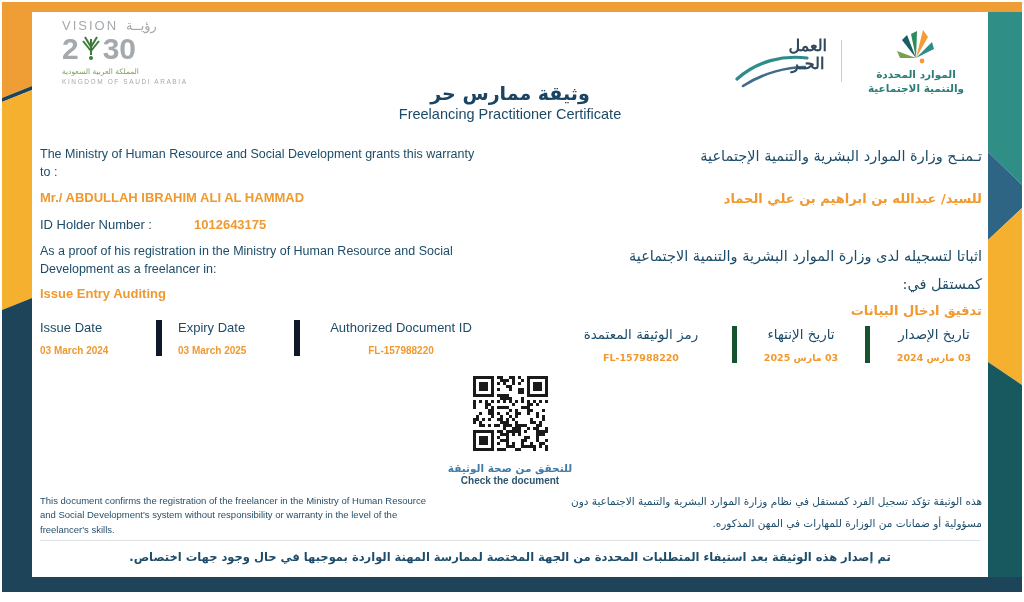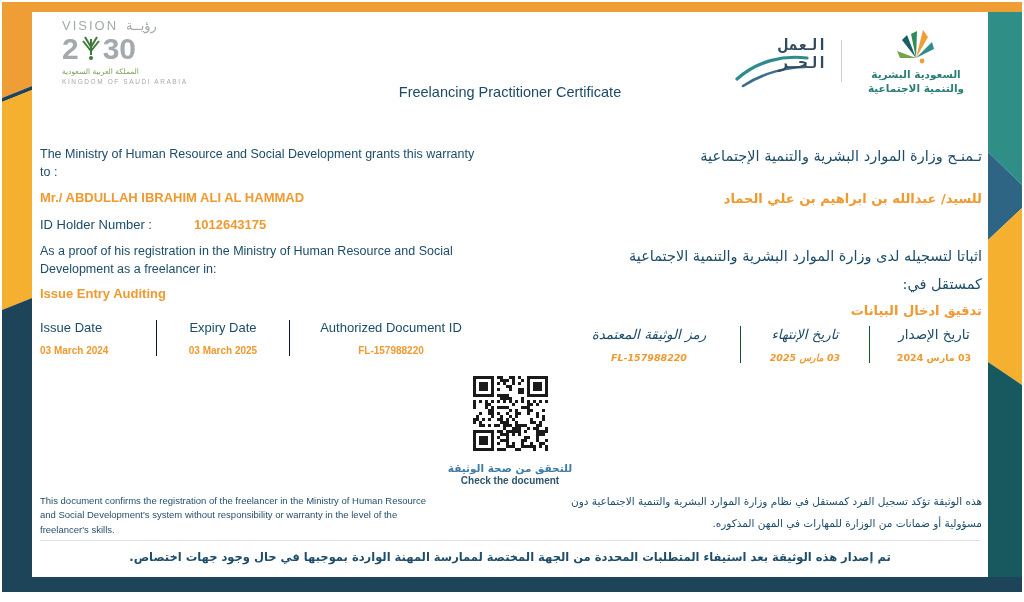--- a/index.html
+++ b/index.html
@@ -14,21 +14,21 @@
   .vision{left:30px;top:6px;width:160px;color:#A4A9AE;}
   .v-row1{display:flex;align-items:baseline;gap:8px;font-size:13px;letter-spacing:2px;color:#A4A9AE;}
   .v-row1 .ar{font-family:"DejaVu Sans",sans-serif;letter-spacing:0;font-size:13px;}
   .v-row2{display:flex;align-items:center;font-size:30px;font-weight:bold;color:#A4A9AE;line-height:1;margin-top:1px;}
   .v-ksa-ar{font-family:"DejaVu Sans",sans-serif;font-size:7.5px;color:#7FA05A;margin-top:3px;}
   .v-ksa-en{font-size:6.5px;letter-spacing:1.6px;color:#A4A9AE;margin-top:2px;}
 
   .logos-right{right:12px;top:14px;display:flex;align-items:center;gap:14px;}
   .fl-logo{position:relative;width:86px;height:64px;}
   .fl-text{position:absolute;right:0;top:8px;text-align:center;direction:rtl;
-           font-family:Liberation Mono, monospace;font-weight:bold;color:#31495C;
+           font-family:Liberation Serif, serif;font-weight:bold;color:#31495C;
            font-size:16px;line-height:1.15;z-index:2;}
   .fl-swoosh{position:absolute;left:-6px;top:14px;z-index:1;}
   .logo-divider{width:1px;height:42px;background:#C9CED3;}
   .min-logo{width:120px;text-align:center;}
   .min-star{display:block;margin:0 auto;}
   .min-text{font-family:"DejaVu Sans",sans-serif;direction:rtl;font-weight:bold;color:#2B7D78;
             font-size:10.5px;line-height:1.3;margin-top:2px;}
 
   
   .title-block{left:0;top:70px;width:100%;text-align:center;}
@@ -41,24 +41,24 @@
   .orange{color:#F0992F;font-weight:bold;}
   .en-name{font-size:13px;}
   .ar-name{font-size:13px;}
   .id-gap{display:inline-block;margin-left:42px;font-size:13px;}
   .ar-idval{font-size:13px;margin-right:10px;}
 
   
   .dates{position:absolute;display:flex;}
   .dcell{padding:0 16px;}
   .dcell:first-child{padding-left:0;}
-  .dates.ltr .dcell + .dcell{border-left:1px solid #0f172a;text-align:center;}
+  .dates.ltr .dcell + .dcell{border-left:6px solid #0f172a;}
   .dates.rtl{direction:rtl;}
   .dates.rtl .dcell:first-child{padding:0 0 0 16px;}
-  .dates.rtl .dcell + .dcell{border-right:1px solid #14532d;padding:0 16px;font-style:italic;}
+  .dates.rtl .dcell + .dcell{border-right:5px solid #14532d;padding:0 16px;}
   .dlabel{font-size:13px;color:#1C4C68;}
   .rtl .dlabel{font-family:"DejaVu Sans",sans-serif;font-size:13.5px;}
   .dval{font-size:10px;font-weight:bold;color:#F0992F;margin-top:10px;}
   .rtl .dval{font-family:"DejaVu Sans",sans-serif;font-size:9.5px;text-align:center;}
   .tcenter{text-align:center;}
 
   
   .qr-block{left:0;top:364px;width:100%;text-align:center;}
   .qr-box{display:inline-block;line-height:0;}
   .qr-cap-ar{font-family:"DejaVu Sans",sans-serif;direction:rtl;font-size:10.5px;color:#3F7CA8;margin-top:7px;font-weight:bold;}
@@ -135,27 +135,28 @@
       <div class="min-logo">
         <svg class="min-star" width="50" height="40" viewBox="-25 -28 50 40">
           <polygon points="0,4 -5,-20 1,-23" fill="#2E8C5A"></polygon>
           <polygon points="0,4 7,-24 12,-17" fill="#F29C38"></polygon>
           <polygon points="0,4 16,-12 18,-5" fill="#2F8C8C"></polygon>
           <polygon points="0,4 -14,-14 -9,-19" fill="#1A5E62"></polygon>
           <polygon points="0,4 -19,-3 -16,4" fill="#77A24A"></polygon>
           <circle cx="6" cy="7" r="2.4" fill="#F29C38"></circle>
         </svg>
         <div class="min-text">
-          <div>السعودية البشرية</div>
+          <div>الموارد المحددة</div>
           <div>والتنمية الاجتماعية</div>
         </div>
       </div>
     </div>
 
     <div class="abs title-block">
+      <div class="title-ar">وثيقة ممارس حر</div>
       <div class="title-en">Freelancing Practitioner Certificate</div>
     </div>
 
     <div class="abs en-text" style="left:8px;top:134px;width:436px;">The Ministry of Human Resource and Social Development grants this warranty to :</div>
     <div class="abs en-text orange en-name" style="left:8px;top:177px;">Mr./ ABDULLAH IBRAHIM ALI AL HAMMAD</div>
     <div class="abs en-text" style="left:8px;top:204px;">
       <span style="font-size:13px;">ID Holder Number :</span><span class="orange id-gap">1012643175</span>
     </div>
     <div class="abs en-text" style="left:8px;top:231px;width:436px;">As a proof of his registration in the Ministry of Human Resource and Social Development as a freelancer in:</div>
     <div class="abs en-text orange" style="left:8px;top:273px;font-size:13px;">Issue Entry Auditing</div>

